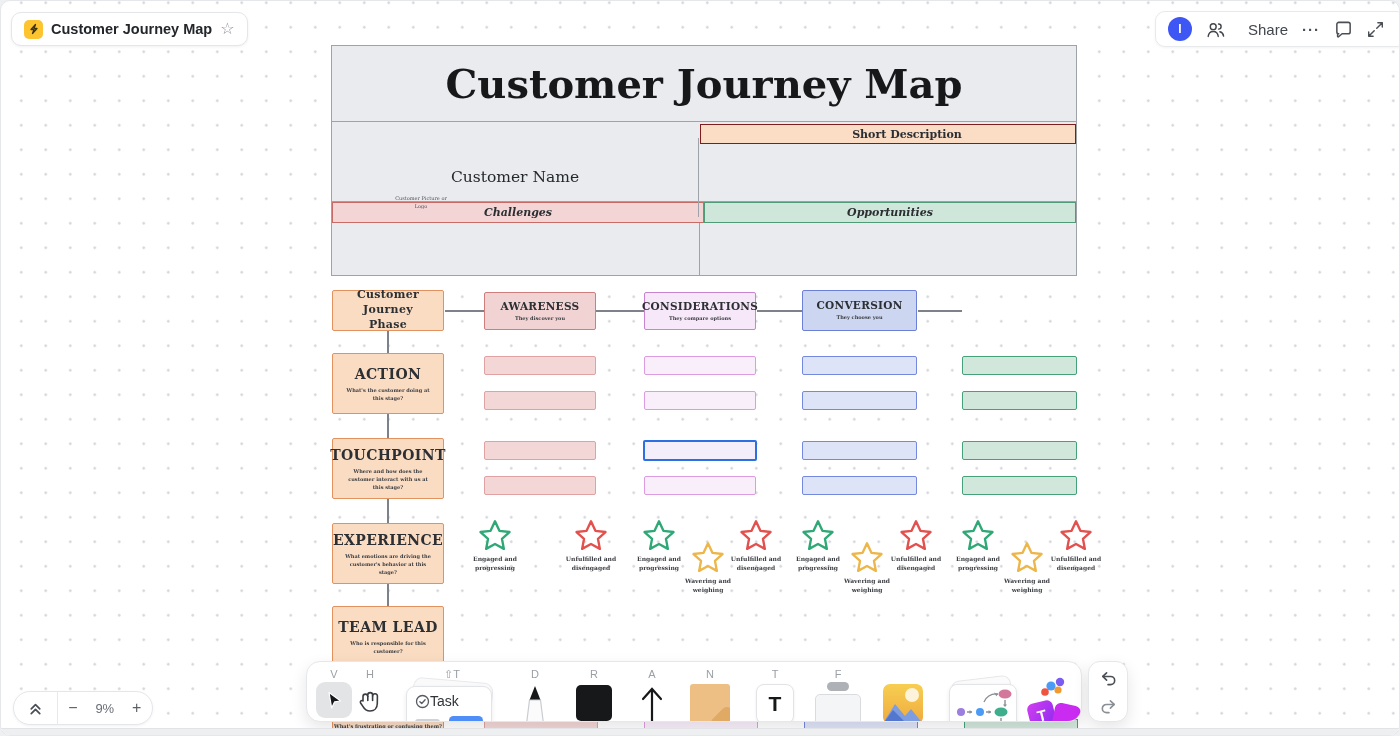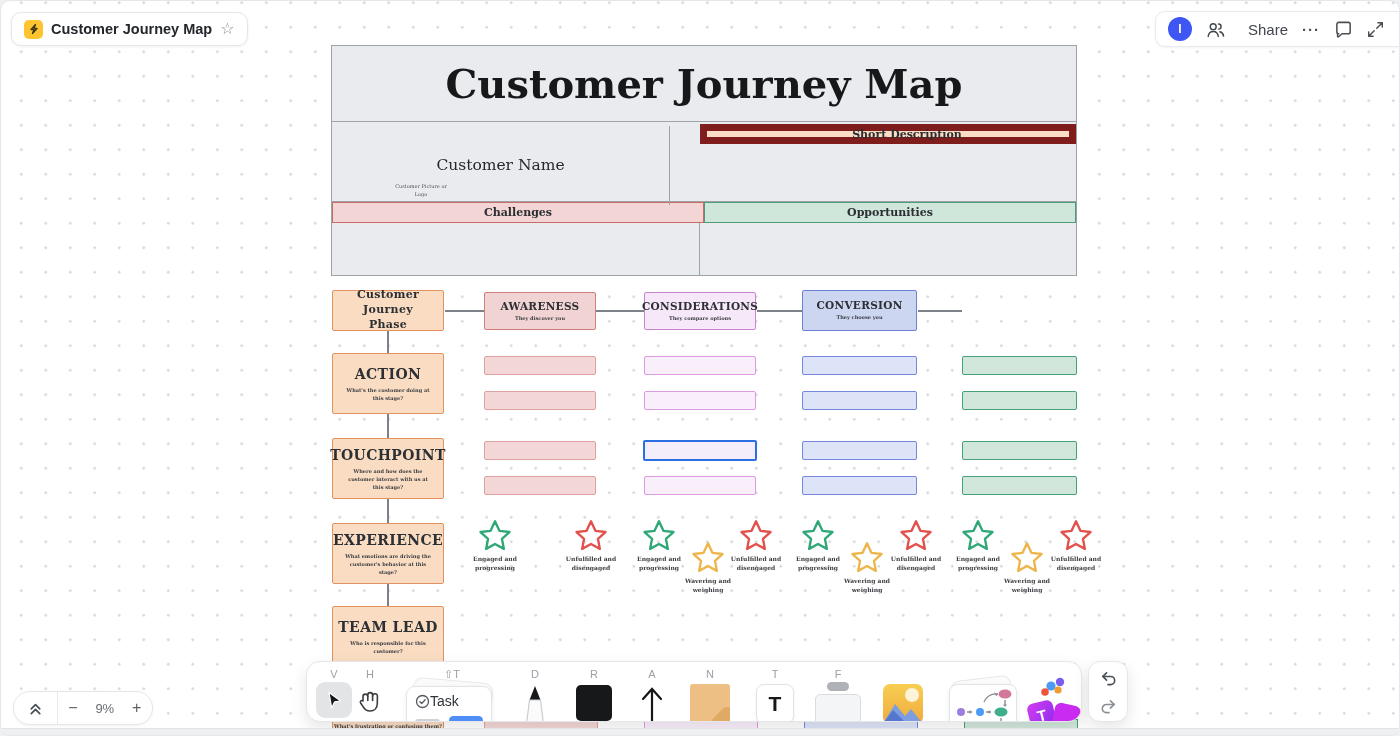--- a/index.html
+++ b/index.html
@@ -27,31 +27,31 @@
     align-items:center;justify-content:center;font-size:12px;font-weight:700;}
   .share{display:flex;align-items:center;gap:23px;color:#42464d;font-size:15px;}
   .tr-ic{display:flex;align-items:center;color:#4a4e55;}
   .dots3{font-size:15px;color:#4a4e55;letter-spacing:1px;font-weight:700;}
   
   .jmap-table{position:absolute;left:330px;top:44px;width:746px;height:231px;background:#e9ebee;
     border:1px solid var(--line);z-index:5;}
   .t-title{height:76px;border-bottom:1px solid var(--line);display:flex;align-items:center;justify-content:center;
     font-family:var(--serif);font-size:40px;font-weight:600;color:#17181a;}
   .t-band2{position:relative;height:80px;border-bottom:1px solid var(--line);}
-  .t-left{position:absolute;left:0;top:4px;width:338px;height:100%;border-right:1px solid var(--line);}
+  .t-left{position:absolute;left:0;top:16px;width:367px;height:100%;border-right:1px solid var(--line);}
   .cust-name{position:absolute;left:0;top:30px;width:100%;text-align:center;font-family:var(--serif);
     font-size:15.5px;font-weight:500;color:#25282c;}
   .cust-pic{position:absolute;left:58px;top:57px;width:62px;text-align:center;font-family:var(--serif);
     font-size:5px;line-height:1.5;color:#4d5157;}
   .sdesc-bar{position:absolute;left:368px;top:2px;width:376px;height:20px;background:#fbdcc5;
-    border:7px solid #7f1d1d;display:flex;align-items:center;justify-content:center;
+    border:1px solid #7f1d1d;display:flex;align-items:center;justify-content:center;
     font-family:var(--serif);font-size:11px;font-weight:700;color:#2b2e32;padding-left:38px;}
   .t-band3{height:21px;display:flex;}
   .t-band3 > div{width:50%;display:flex;align-items:center;justify-content:center;
-    font-family:var(--serif);font-size:11px;font-weight:700;color:#2b2e32;}
+    font-family:var(--serif);font-size:11px;font-weight:700;color:#2b2e32;font-style:italic;}
   .chal{background:#f3d5d5;border:1px solid #c76b66;}
   .oppo{background:#cfe6db;border:1px solid #4f9b78;}
   .t-band4{position:relative;height:53px;}
   .t-band4 .vdiv{position:absolute;left:367px;top:0;width:1px;height:100%;background:var(--line);}
   
   .hconn{position:absolute;top:309px;height:1.5px;background:#7d828a;z-index:1;}
   .vconn{position:absolute;left:386px;top:330px;width:1.5px;height:385px;background:#7d828a;z-index:1;}
   
   .pbox{position:absolute;display:flex;flex-direction:column;align-items:center;justify-content:center;
     gap:3px;border-radius:2px;text-align:center;z-index:5;}

